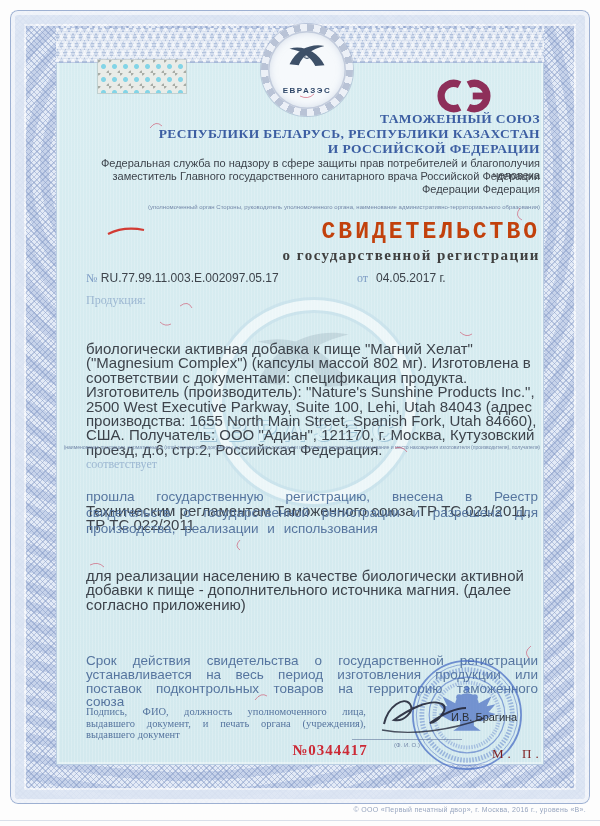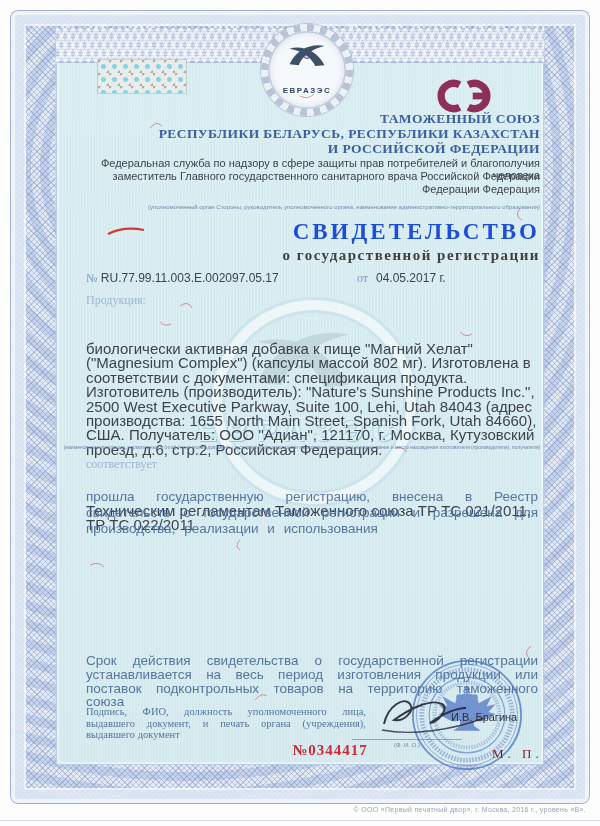--- a/index.html
+++ b/index.html
@@ -47,21 +47,21 @@
   .wm-text{position:absolute;left:0;width:600px;top:414px;text-align:center;
     font-size:30px;font-weight:bold;letter-spacing:9px;color:rgba(226,243,248,.95);
     text-shadow:1px 1px 0 rgba(148,188,210,.8), -1px -1px 0 rgba(148,188,210,.5);}
   
   .se{position:absolute;left:430px;top:77px;width:68px;height:38px;}
   
   .ctr{position:absolute;left:60px;width:480px;text-align:right;}
   .union{font-family:"Liberation Serif",serif;font-weight:bold;color:#3c5ea2;font-size:13.5px;letter-spacing:.4px;}
   .auth{color:#3d434b;font-size:11px;}
   .cap{color:#7488a9;font-size:6px;white-space:nowrap;overflow:visible;}
-  .title-main{font-family:Liberation Serif, serif;font-weight:bold;color:#1d4ed8;font-size:23px;letter-spacing:3px;}
+  .title-main{font-family:Liberation Mono, monospace;font-weight:bold;color:#c2410c;font-size:23px;letter-spacing:3px;}
   .title-sub{font-family:"Liberation Serif",serif;font-weight:bold;color:#404040;font-size:15px;letter-spacing:1.5px;}
   .numrow{position:absolute;left:86px;top:271px;width:452px;font-size:12px;color:#3d434b;}
   .fsign{font-family:"Liberation Serif",serif;color:#7d9cc4;}
   .typed{color:#3d434b;font-size:15px;line-height:14.4px;margin-top:45px;}
   .blk{position:absolute;left:86px;width:452px;}
   .faintlbl{position:absolute;left:86px;font-family:"Liberation Serif",serif;
     color:rgba(106,138,184,.55);font-size:12px;}
   .preprint{font-family:Liberation Sans, sans-serif;color:#56759f;font-size:13.5px;line-height:16px;
     text-align:justify;word-spacing:5px;}
   .serial{position:absolute;left:270px;top:742px;width:120px;text-align:center;
@@ -134,20 +134,21 @@
   </div>
 
   <div class="faintlbl" style="top:293px">Продукция:</div>
   <div class="blk typed" style="top:297px">биологически активная добавка к пище "Магний Хелат" ("Magnesium Complex") (капсулы массой 802 мг). Изготовлена в соответствии с документами: спецификация продукта. Изготовитель (производитель): "Nature's Sunshine Products Inc.", 2500 West Executive Parkway, Suite 100, Lehi, Utah 84043 (адрес производства: 1655 North Main Street, Spanish Fork, Utah 84660), США. Получатель: ООО "Адиан", 121170, г. Москва, Кутузовский проезд, д.6, стр.2, Российская Федерация.</div>
   <div class="ctr cap" style="top:444px;font-size:5.2px;letter-spacing:-0.1px">(наименование продукции, нормативные и (или) технические документы, в соответствии с которыми изготовлена продукция, наименование и место нахождения изготовителя (производителя), получателя)</div>
 
   <div class="faintlbl" style="top:457px">соответствует</div>
   <div class="blk typed" style="top:459px">Техническим регламентам Таможенного союза ТР ТС 021/2011, ТР ТС 022/2011</div>
 
   <div class="blk preprint" style="top:489px">прошла государственную регистрацию, внесена в Реестр свидетельств о государственной регистрации и разрешена для производства, реализации и использования</div>
+  <div class="blk typed" style="top:524px">для реализации населению в качестве биологически активной добавки к пище - дополнительного источника магния. (далее согласно приложению)</div>
 
 
   <div class="blk preprint" style="top:654px;line-height:13.8px">Срок действия свидетельства о государственной регистрации устанавливается на весь период изготовления продукции или поставок подконтрольных товаров на территорию таможенного союза</div>
 
   <div class="siglbl">Подпись, ФИО, должность уполномоченного лица, выдавшего документ, и печать органа (учреждения), выдавшего документ</div>
   <div class="serial">№0344417</div>
 
   <svg class="stamp" viewBox="0 0 120 120">
     <g fill="none" stroke="#4a6fc4">
       <circle cx="60" cy="60" r="55" stroke-width="1.8" opacity=".85"></circle>

